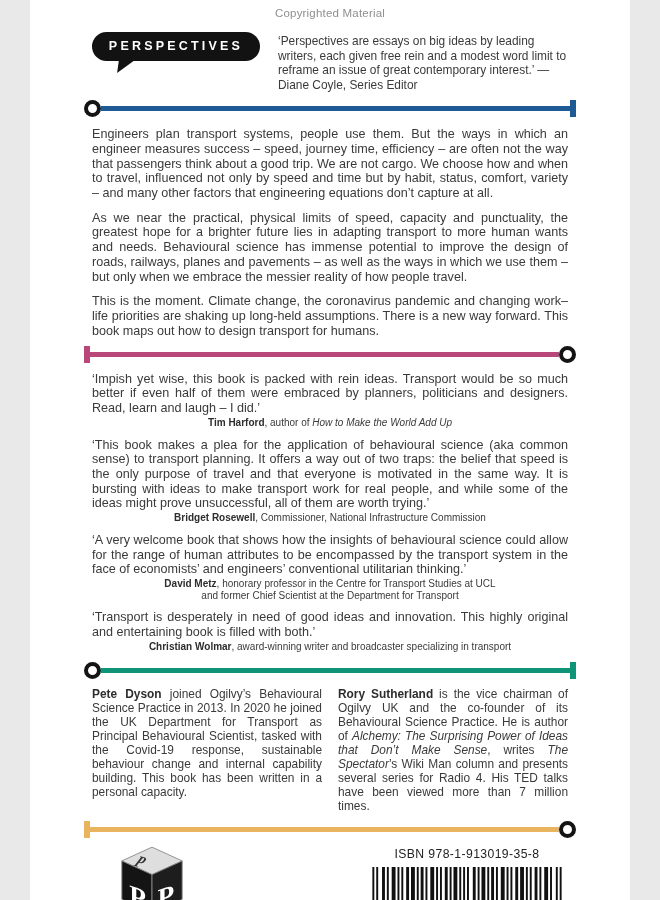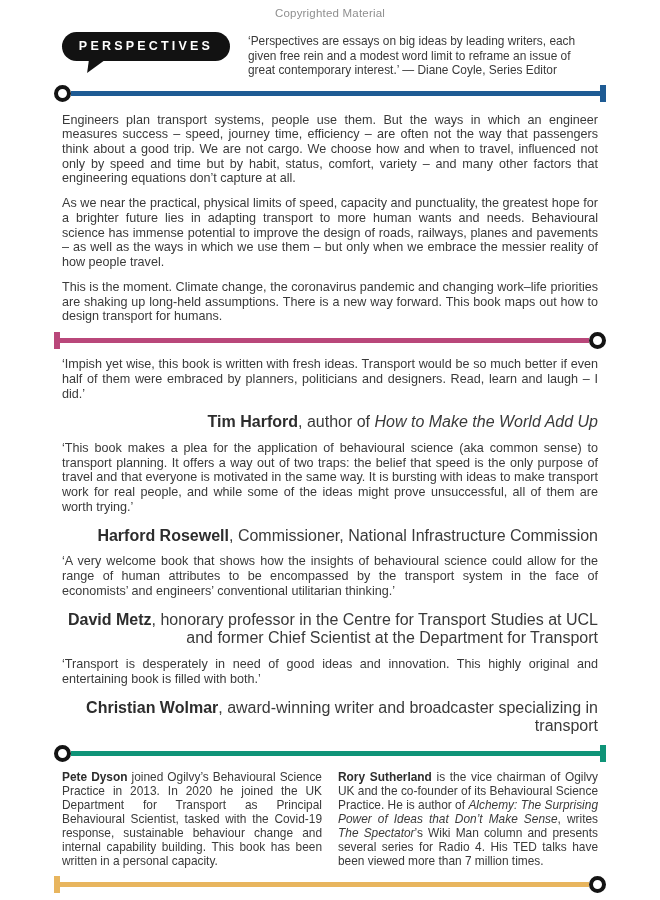--- a/index.html
+++ b/index.html
@@ -1,17 +1,17 @@
 <!DOCTYPE html>
 <html><head>
 <meta charset="utf-8">
 <style>
   html,body{margin:0;padding:0;background:#e9e9e9;}
   .page{
-    width:660px;height:900px;margin:0 auto;background:#ffffff;
+    width:600px;height:900px;margin:0 auto;background:#ffffff;
     font-family:"Liberation Sans",sans-serif;color:#3a3a3a;
     position:relative;overflow:hidden;box-sizing:border-box;
   }
   .content{padding:0 62px;}
   .copyright{ text-align:center;color:#8f8f8f;font-size:11.5px;letter-spacing:0.2px; }
   .copyright.top{ margin:7px 0 2px; }
 
   
   .header-row{ display:flex; gap:18px; align-items:flex-start; margin:6px 0 6px; }
   .logo-wrap{ flex:0 0 168px; margin-top:7px; }
@@ -32,21 +32,21 @@
   .divider .cap{ width:6px;height:17px;flex:0 0 auto; }
   .divider.blue .line,.divider.blue .cap{ background:var(--blue); }
   .divider.pink .line,.divider.pink .cap{ background:var(--pink); }
   .divider.green .line,.divider.green .cap{ background:var(--green); }
   .divider.yellow .line,.divider.yellow .cap{ background:var(--yellow); }
 
   .para{ font-size:12.6px;line-height:1.17;text-align:justify;margin:10px 0 7px; }
 
   .endorse{ margin:8px 0 9px; }
   .endorse .quote{ font-size:12.6px;line-height:1.17;text-align:justify; }
-  .endorse .attr{ font-size:16px;line-height:1.17;text-align:right;margin-top:12px; }
+  .endorse .attr{ font-size:10px;line-height:1.17;text-align:center;margin-top:1px; }
   .b{ font-weight:bold;color:#2d2d2d; }
   .i{ font-style:italic; }
 
   .bios{ display:flex;gap:16px;margin:6px 0 4px; }
   .bio{ flex:1;font-size:11.9px;line-height:1.18;text-align:justify; }
 
   
   .bottom{ display:flex;justify-content:space-between;align-items:flex-start;margin-top:5px; }
   .publisher{ display:flex;flex-direction:column; }
   .pub-row{ display:flex;gap:10px;align-items:center;margin-left:28px; }
@@ -81,27 +81,27 @@
     <p class="para">As we near the practical, physical limits of speed, capacity and punctuality, the greatest hope for a brighter future lies in adapting transport to more human wants and needs. Behavioural science has immense potential to improve the design of roads, railways, planes and pavements – as well as the ways in which we use them – but only when we embrace the messier reality of how people travel.</p>
     <p class="para">This is the moment. Climate change, the coronavirus pandemic and changing work–life priorities are shaking up long-held assumptions. There is a new way forward. This book maps out how to design transport for humans.</p>
 
     <div class="divider pink">
       <span class="cap"></span>
         <span class="line"></span>
         <span class="ring"></span>
     </div>
 
     <div class="endorse">
-      <div class="quote">‘Impish yet wise, this book is written with fresh ideas. Transport would be so much better if even half of them were embraced by planners, politicians and designers. Read, learn and laugh – I did.’</div>
+      <div class="quote">‘Impish yet wise, this book is packed with rein ideas. Transport would be so much better if even half of them were embraced by planners, politicians and designers. Read, learn and laugh – I did.’</div>
       <div class="attr"><span class="b">Tim Harford</span><span>, author of </span><span class="i">How to Make the World Add Up</span></div>
     </div>
 
     <div class="endorse">
       <div class="quote">‘This book makes a plea for the application of behavioural science (aka common sense) to transport planning. It offers a way out of two traps: the belief that speed is the only purpose of travel and that everyone is motivated in the same way. It is bursting with ideas to make transport work for real people, and while some of the ideas might prove unsuccessful, all of them are worth trying.’</div>
-      <div class="attr"><span class="b">Harford Rosewell</span><span>, Commissioner, National Infrastructure Commission</span></div>
+      <div class="attr"><span class="b">Bridget Rosewell</span><span>, Commissioner, National Infrastructure Commission</span></div>
     </div>
 
     <div class="endorse">
       <div class="quote">‘A very welcome book that shows how the insights of behavioural science could allow for the range of human attributes to be encompassed by the transport system in the face of economists’ and engineers’ conventional utilitarian thinking.’</div>
       <div class="attr"><span class="b">David Metz</span><span>, honorary professor in the Centre for Transport Studies at UCL</span><br><span>and former Chief Scientist at the Department for Transport</span></div>
     </div>
 
     <div class="endorse">
       <div class="quote">‘Transport is desperately in need of good ideas and innovation. This highly original and entertaining book is filled with both.’</div>
       <div class="attr"><span class="b">Christian Wolmar</span><span>, award-winning writer and broadcaster specializing in transport</span></div>

